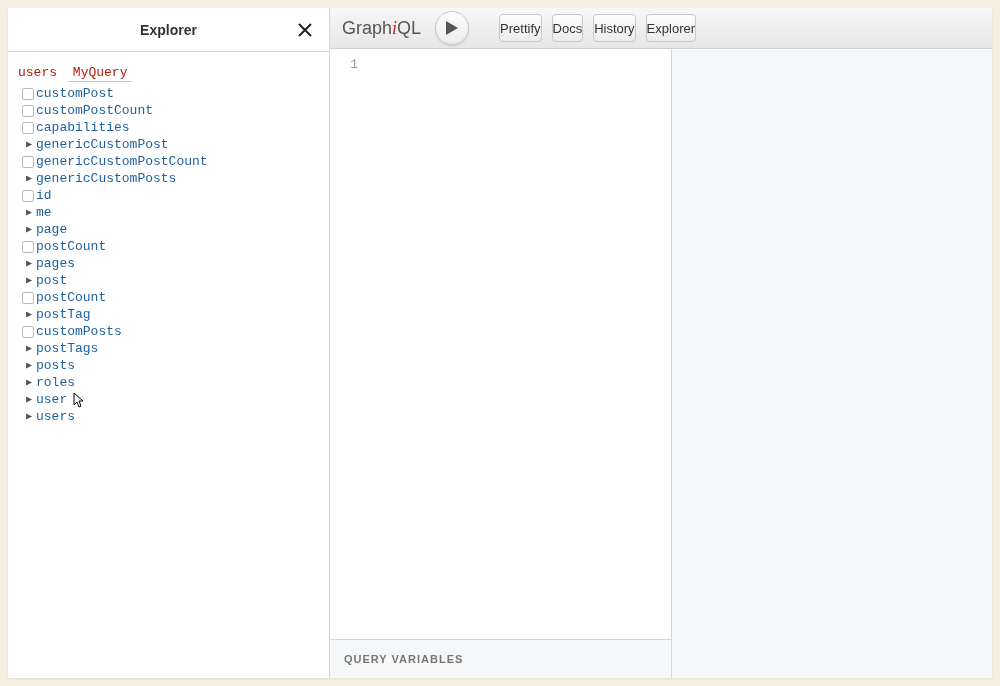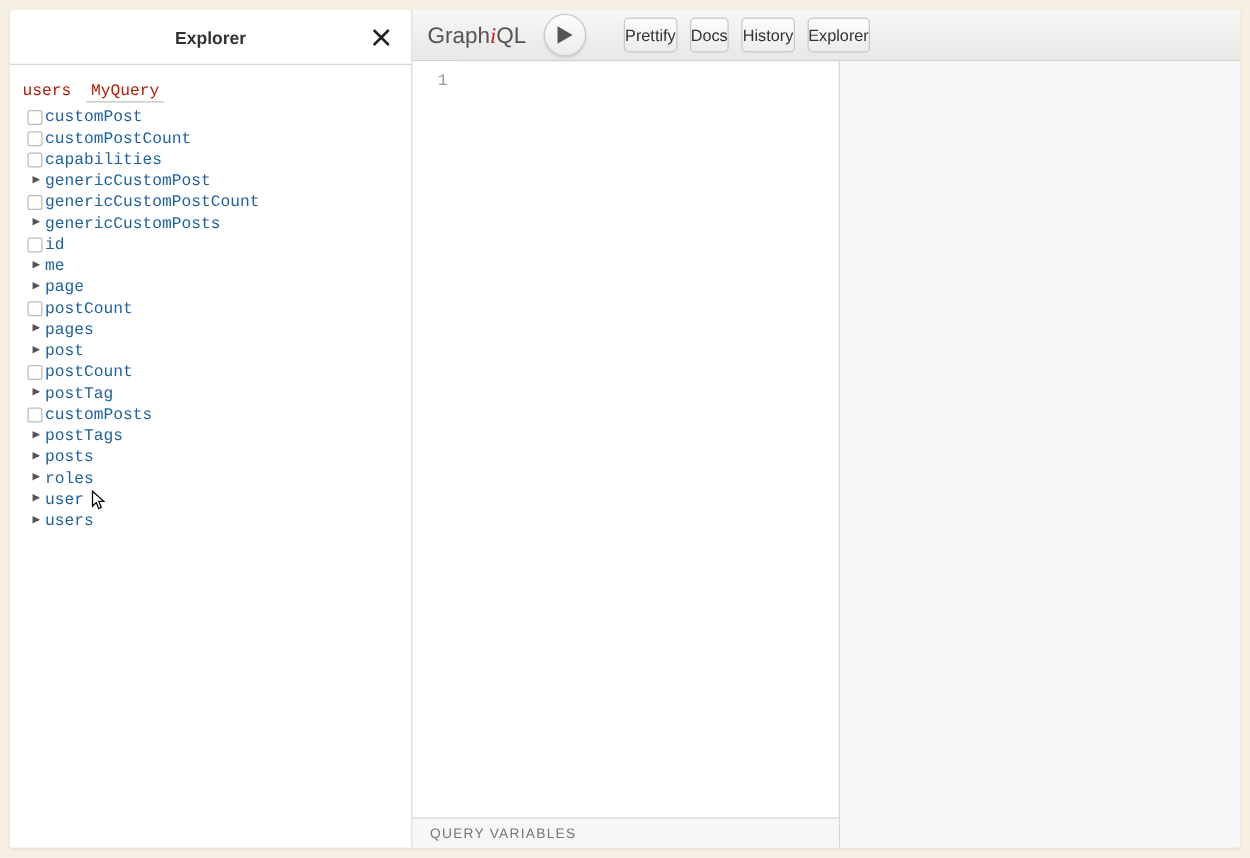--- a/index.html
+++ b/index.html
@@ -176,28 +176,28 @@
       color: #999;
       background: #fff;
       border-right: 0;
     }
     .code-lines {
       flex: 1;
       padding: 8px 6px 0 6px;
       color: #555;
     }
     .variables-bar {
-      height: 24px;
+      height: 39px;
       border-top: 1px solid #d6d6d6;
       background: #f6f7f8;
       display: flex;
       align-items: center;
       padding: 0 14px;
       font-size: 11px;
-      font-weight: 400;
+      font-weight: 700;
       letter-spacing: 1px;
       color: #767676;
       cursor: pointer;
       text-transform: uppercase;
     }
     .result-pane {
       width: 320px;
       background: #f6f7f8;
     }
     

